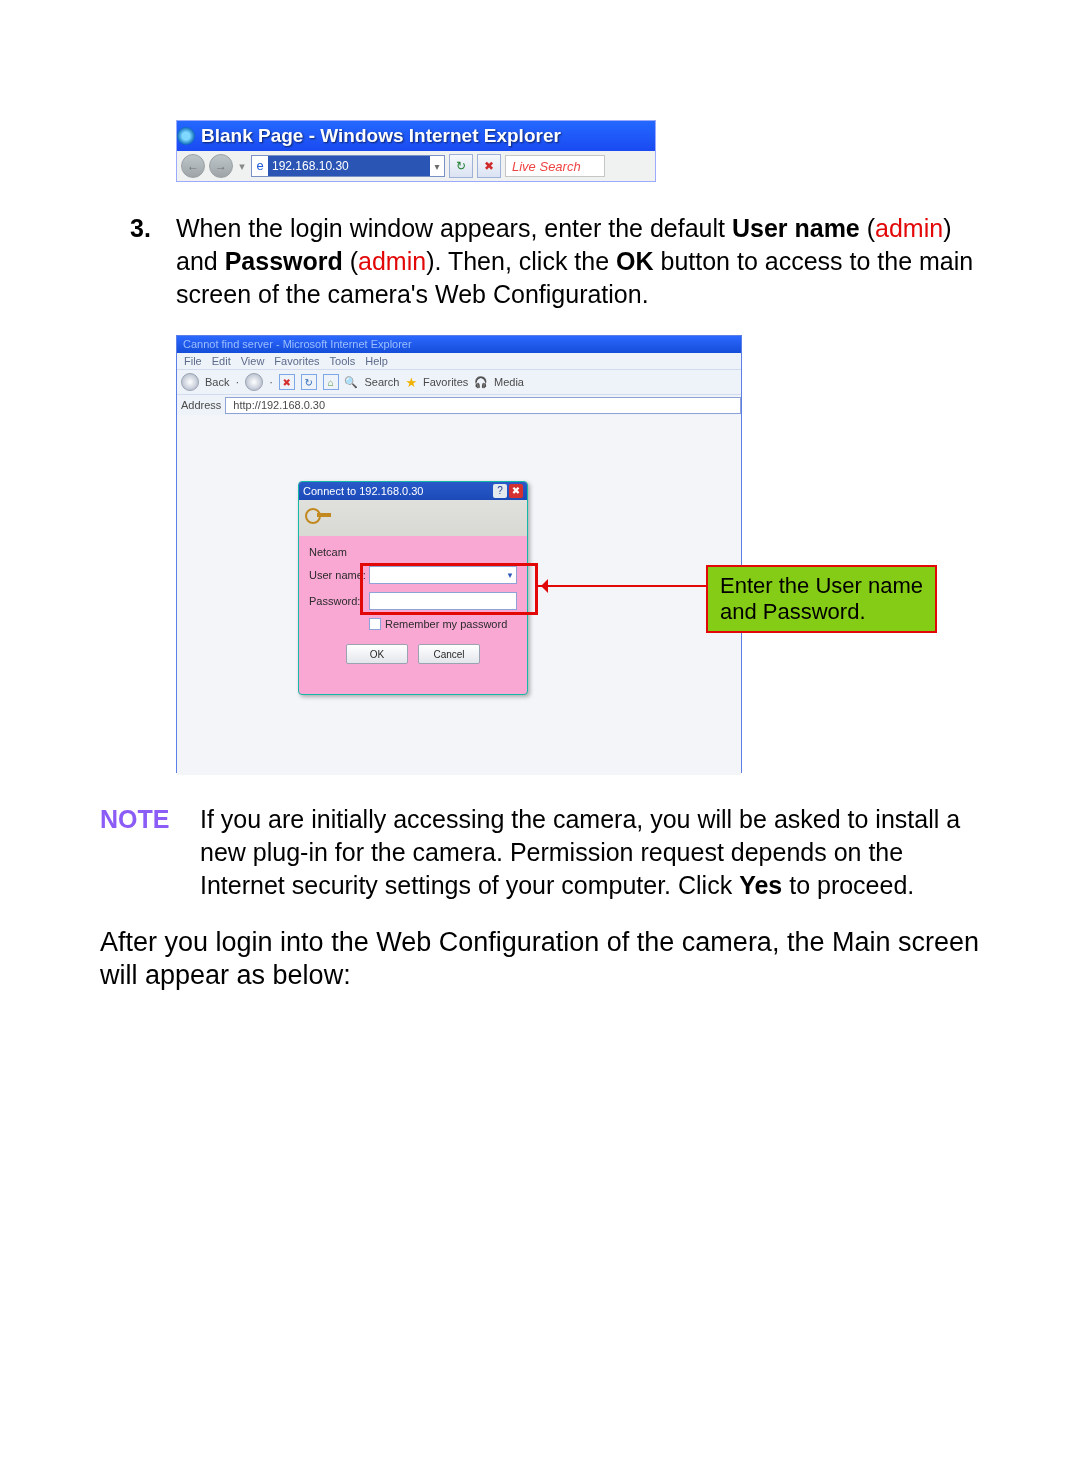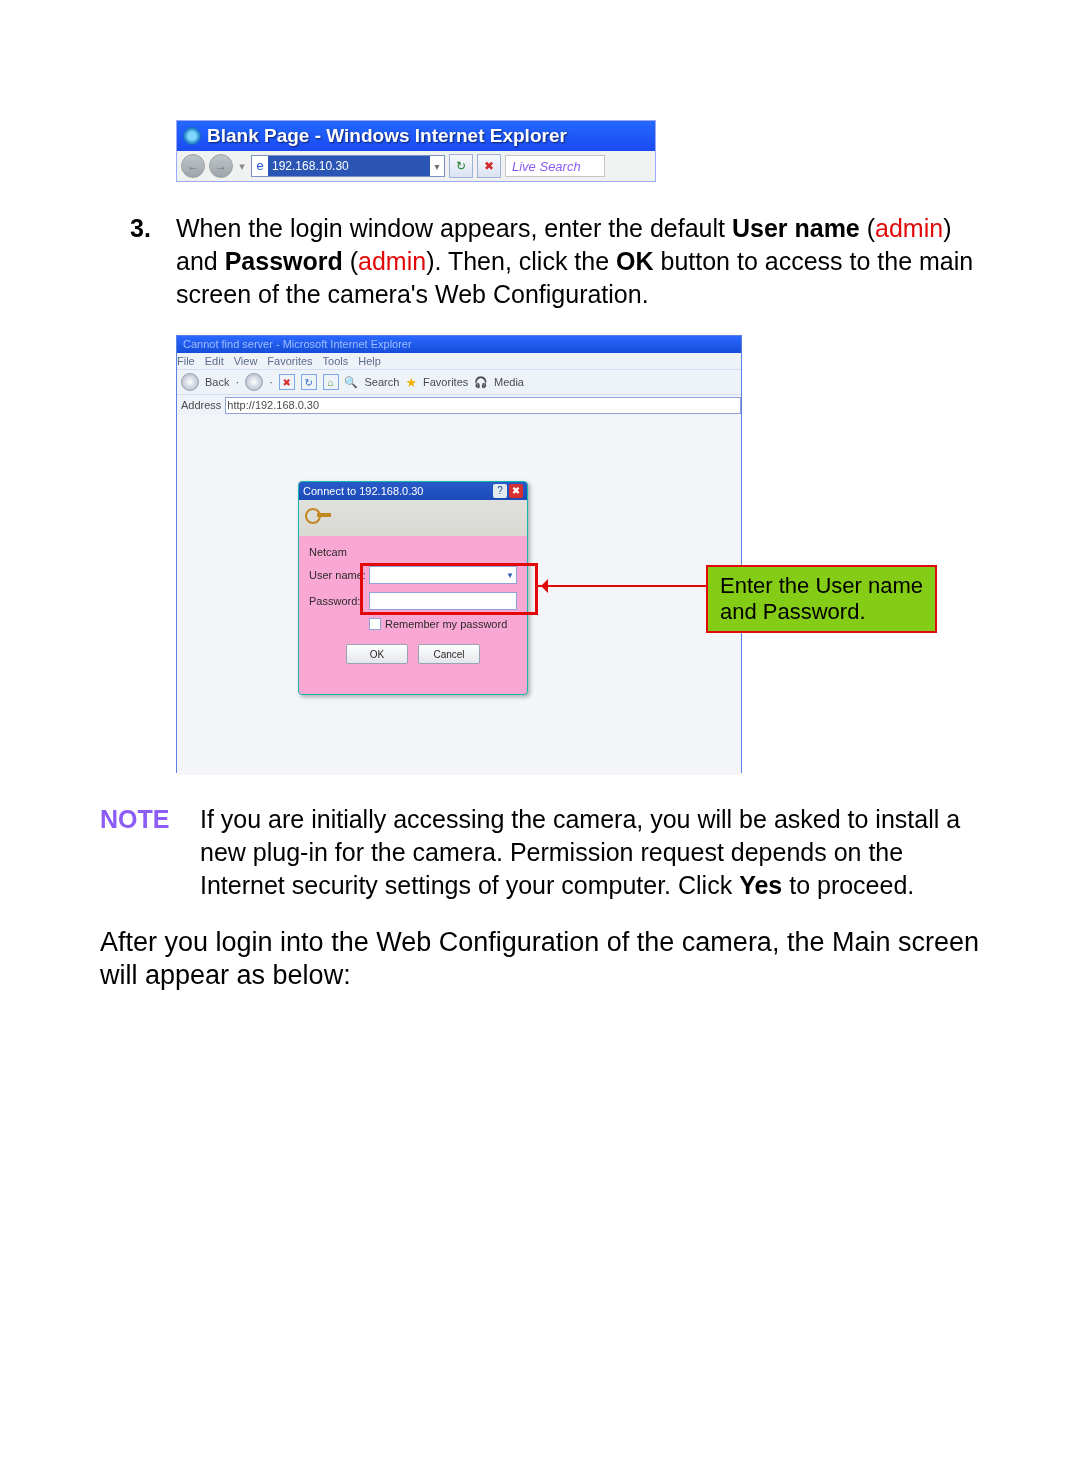--- a/index.html
+++ b/index.html
@@ -22,21 +22,20 @@
     margin-left:76px;
     box-sizing:border-box;
     border:1px solid #9ba9ff;
     background:#fff;
   }
   .browserbar .titlebar{
     height:30px;
     background:linear-gradient(#2468ff,#1a4af2);
     display:flex;
     align-items:center;
-    padding-left:6px;
     color:#fff;
     font-weight:bold;
     font-size:19px;
     text-shadow:1px 1px 2px rgba(0,0,0,.6);
   }
   .ie-icon{
     width:18px;height:18px;border-radius:50%;
     background:radial-gradient(circle,#7fd8ff 30%,#0a69b9 70%);
     margin-right:6px;
     display:inline-block;
@@ -73,21 +72,21 @@
   .addr .dd{width:14px;text-align:center;color:#6b6b6b;font-size:10px}
   .sq-btn{
     width:22px;height:22px;border:1px solid #9fb0d9;
     background:linear-gradient(#f6f8fb,#dbe3f3);
     display:flex;align-items:center;justify-content:center;font-size:12px;
   }
   .sq-btn.refresh{color:#1c7e2e}
   .sq-btn.stop{color:#d12a2a}
   .live{
     height:20px;background:#fff;border:1px solid #c6c6c6;
-    color:#8b5cf6;font-style:italic;font-size:13px;
+    color:#ef4444;font-style:italic;font-size:13px;
     padding:0 6px;display:flex;align-items:center;width:86px;overflow:hidden;
   }
   
   .step3{
     margin:30px 0 0 30px;
     font-size:25px;
     line-height:33px;
     display:flex;
   }
   .step3 .num{width:46px;font-weight:bold;flex:none}
@@ -106,21 +105,21 @@
     border:1px solid #5b7fe6;
     position:relative;
   }
   .ie-win .tbar{
     height:17px;
     background:linear-gradient(#2b68ff,#144dd8);
     color:#9bbdff;font-size:11px;padding-left:6px;line-height:17px;
   }
   .ie-win .menu{
     height:16px;background:#eef2f9;color:#5d6c8b;font-size:11px;
-    padding-left:0;line-height:16px;display:flex;gap:10px;
+    padding-left:7px;line-height:16px;display:flex;gap:10px;
   }
   .ie-win .ietb{
     height:24px;background:#eef2f9;border-top:1px solid #d2dbef;
     display:flex;align-items:center;gap:6px;padding-left:4px;
     font-size:11px;color:#4a4a4a;
   }
   .ico-circ{
     width:16px;height:16px;border-radius:50%;
     background:radial-gradient(#fff,#bfc7d4 70%,#9aa3b2);
     border:1px solid #9aa3b2;
@@ -132,21 +131,21 @@
   .ico-sq.stop2{color:#d63131}
   .ico-sq.ref2{color:#2f6bbb}
   .star{color:#f0b100;font-size:13px}
   .ie-win .addrrow{
     height:20px;background:#eef2f9;border-top:1px solid #d2dbef;
     display:flex;align-items:center;font-size:11px;padding-left:4px;color:#4a4a4a;
   }
   .addrrow .lbl{margin-right:4px}
   .addrrow .url2{
     flex:1;height:15px;border:1px solid #8ea2d5;background:#fff;
-    padding-left:1px;line-height:15px;
+    padding-left:7px;line-height:15px;
   }
   .ie-win .disabled{
     height:360px;
     background:#f3f5f8;
   }
   
   .auth{
     position:absolute;left:122px;top:146px;
     width:228px;height:212px;
     background:#f9a8d4;

